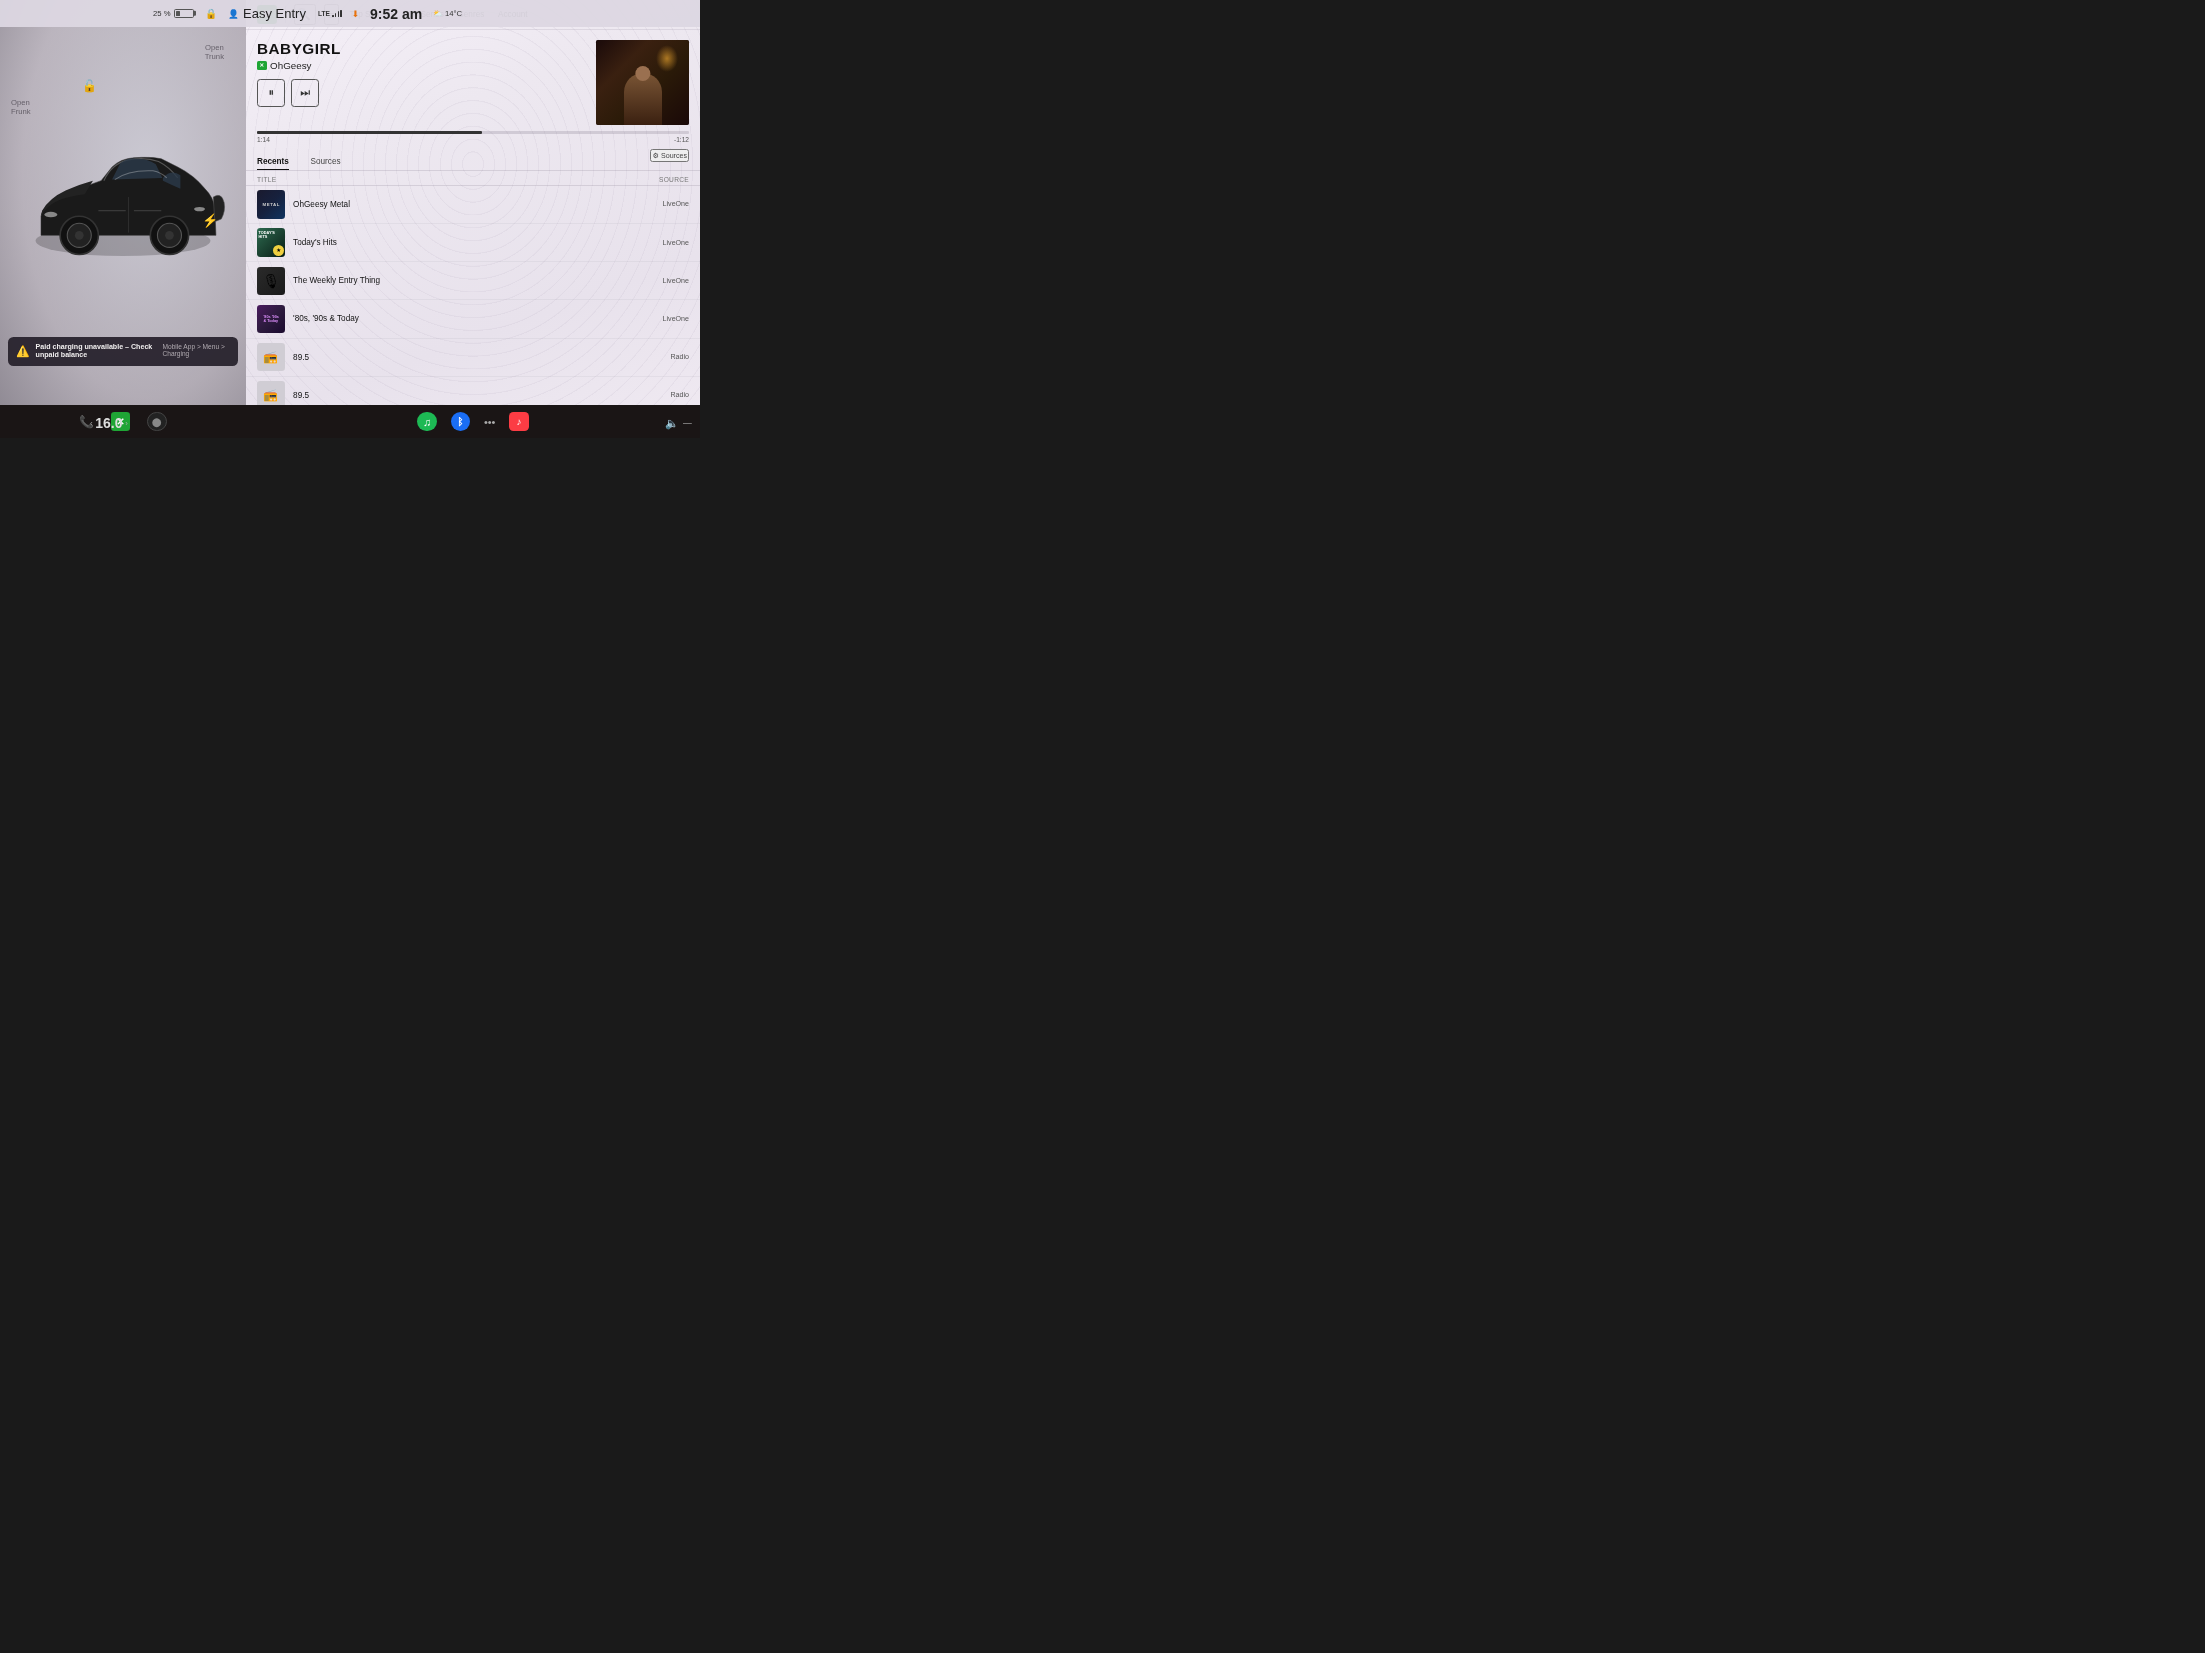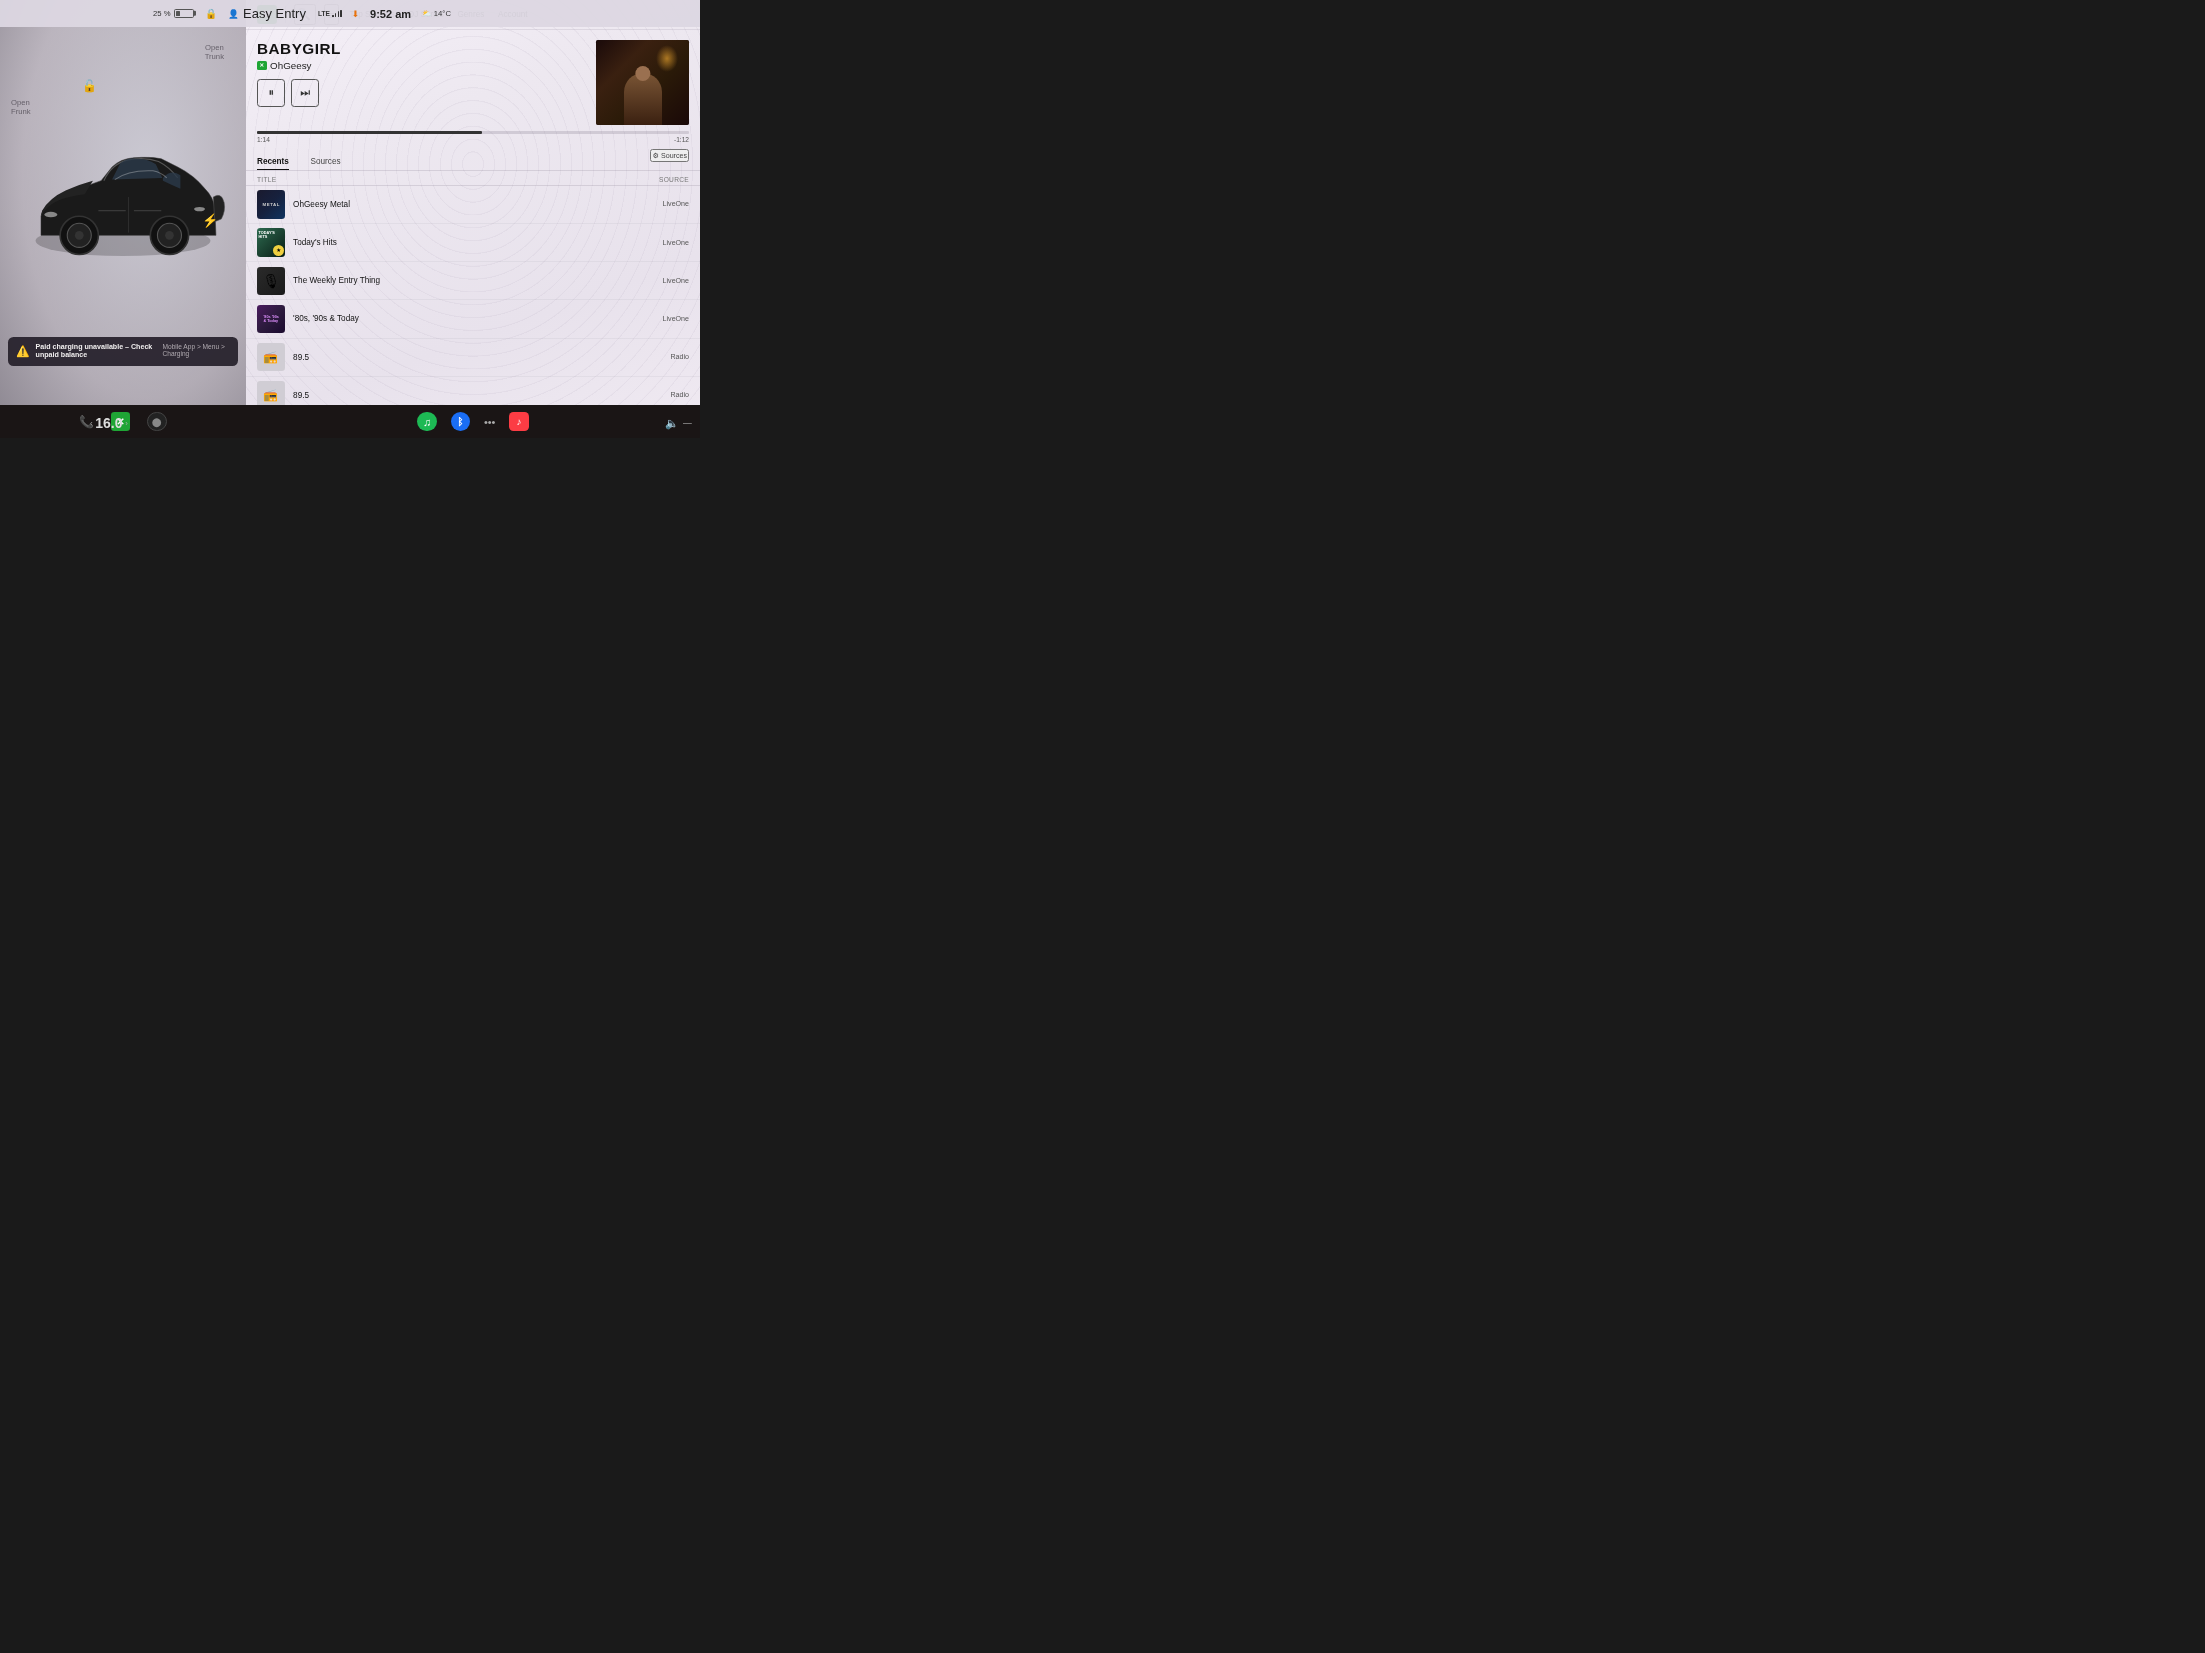--- a/index.html
+++ b/index.html
@@ -131,21 +131,21 @@
       background: #333;
       border-radius: 0.5px;
     }
 
     .download-icon {
       color: #e8720c;
       font-size: 8.8px;
     }
 
     .time-display {
-      font-size: 11px;
+      font-size: 14px;
       color: #222;
       font-weight: 600;
     }
 
     .weather-area {
       display: flex;
       align-items: center;
       gap: 2.2px;
       font-size: 7.7px;
       color: #333;

